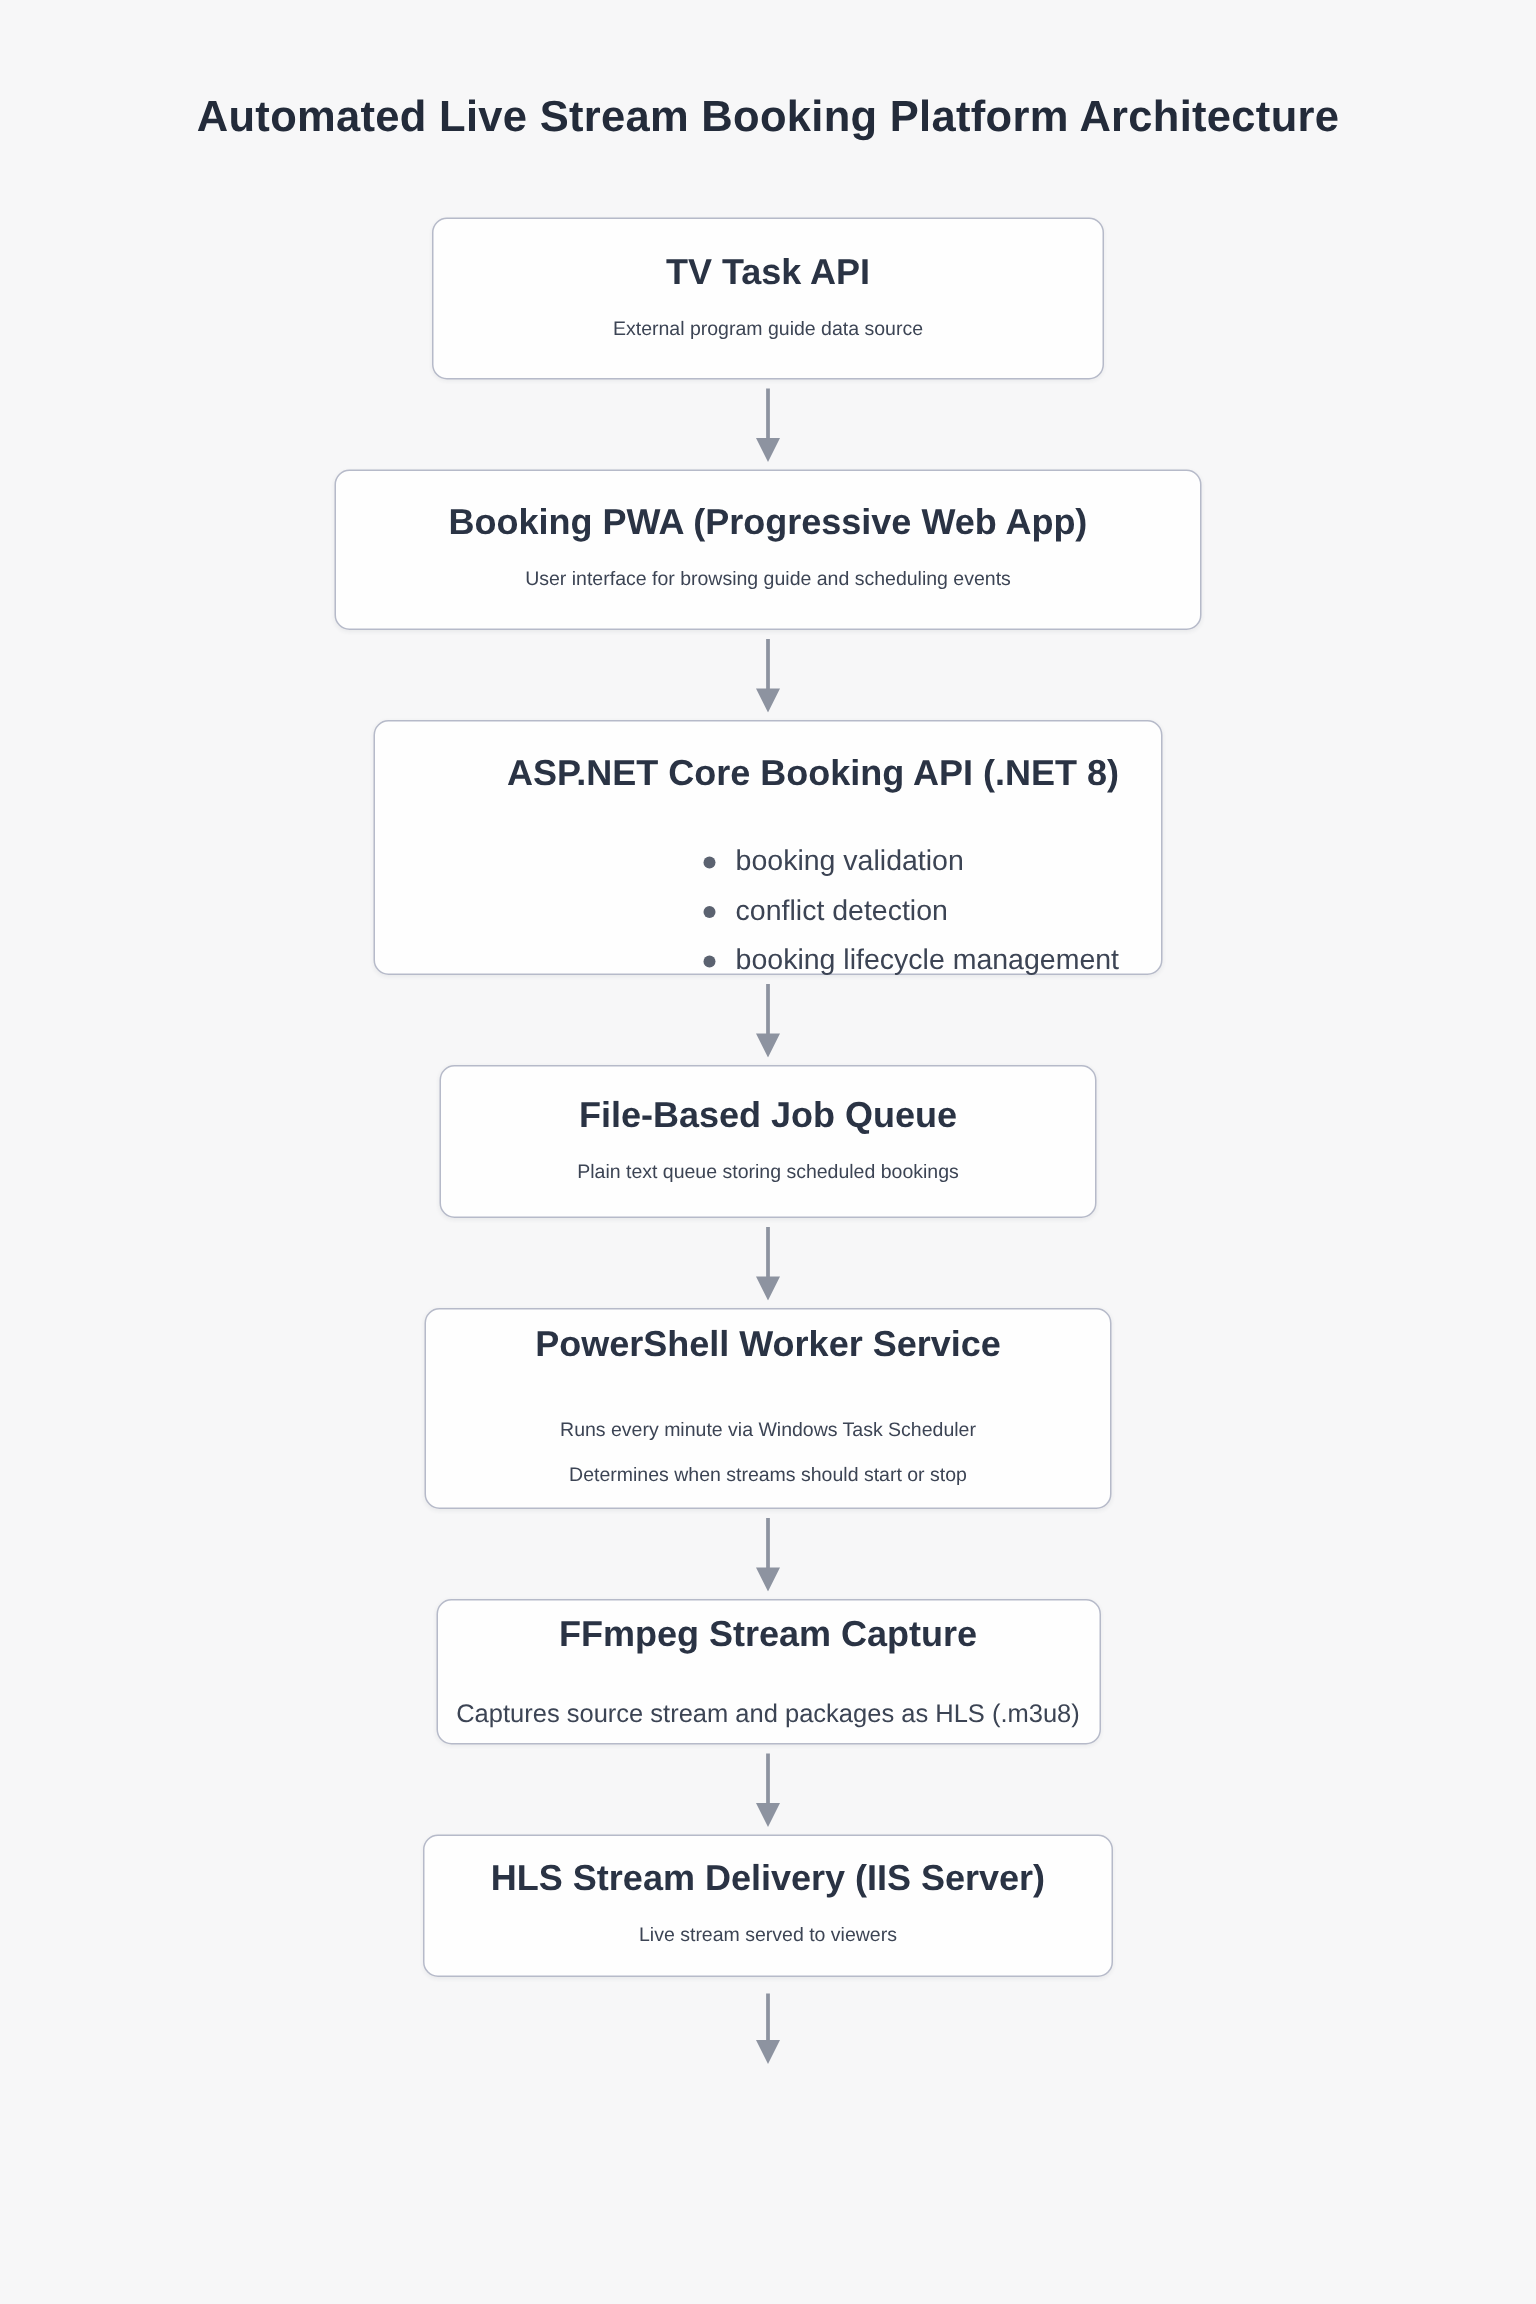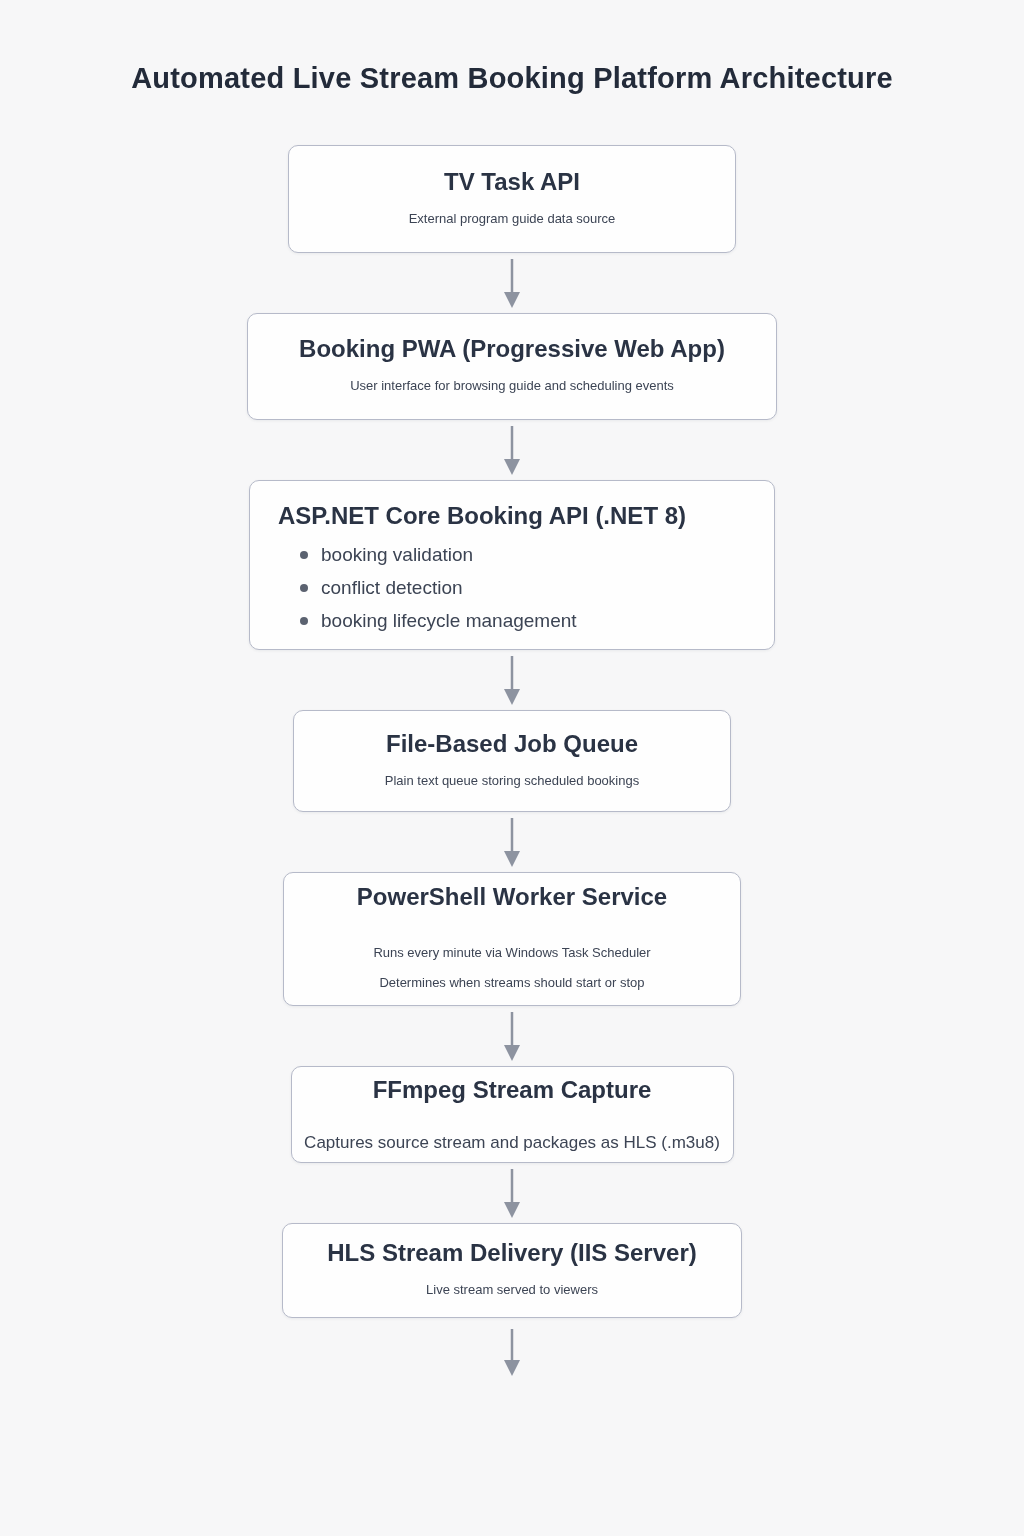--- a/index.html
+++ b/index.html
@@ -53,31 +53,31 @@
     line-height: 34px;
   }
   .node-subtitle {
     font-size: 13px;
     color: var(--body-text);
     line-height: 30px;
     margin-top: 5px;
   }
   .node-subtitle.small { font-size: 17px; margin-top: 22px; line-height: 28px; }
   .node-1 { width: 448px; height: 108px; }
-  .node-2 { width: 530px; height: 107px; }
-  .node-3 { width: 526px; height: 170px; text-align: left; padding: 18px 28px; justify-content: flex-start; }
+  .node-2 { width: 578px; height: 107px; }
+  .node-3 { width: 526px; height: 170px; text-align: left; padding: 18px 28px; justify-content: flex-start; align-items: flex-end; }
   .node-4 { width: 438px; height: 102px; }
   .node-5 { width: 458px; height: 134px; }
   .node-6 { width: 443px; height: 97px; }
   .node-7 { width: 460px; height: 95px; }
   .node-5 .node-subtitle { margin-top: 24px; }
   .node-5 .node-subtitle + .node-subtitle { margin-top: 0; }
   .bullet-list {
     list-style: none;
-    margin-top: 5px;
+    margin-top: 25px;
     padding-left: 22px;
   }
   .bullet-list li {
     position: relative;
     font-size: 19px;
     color: var(--body-text);
     line-height: 33px;
     padding-left: 21px;
   }
   .bullet-list li::before {

